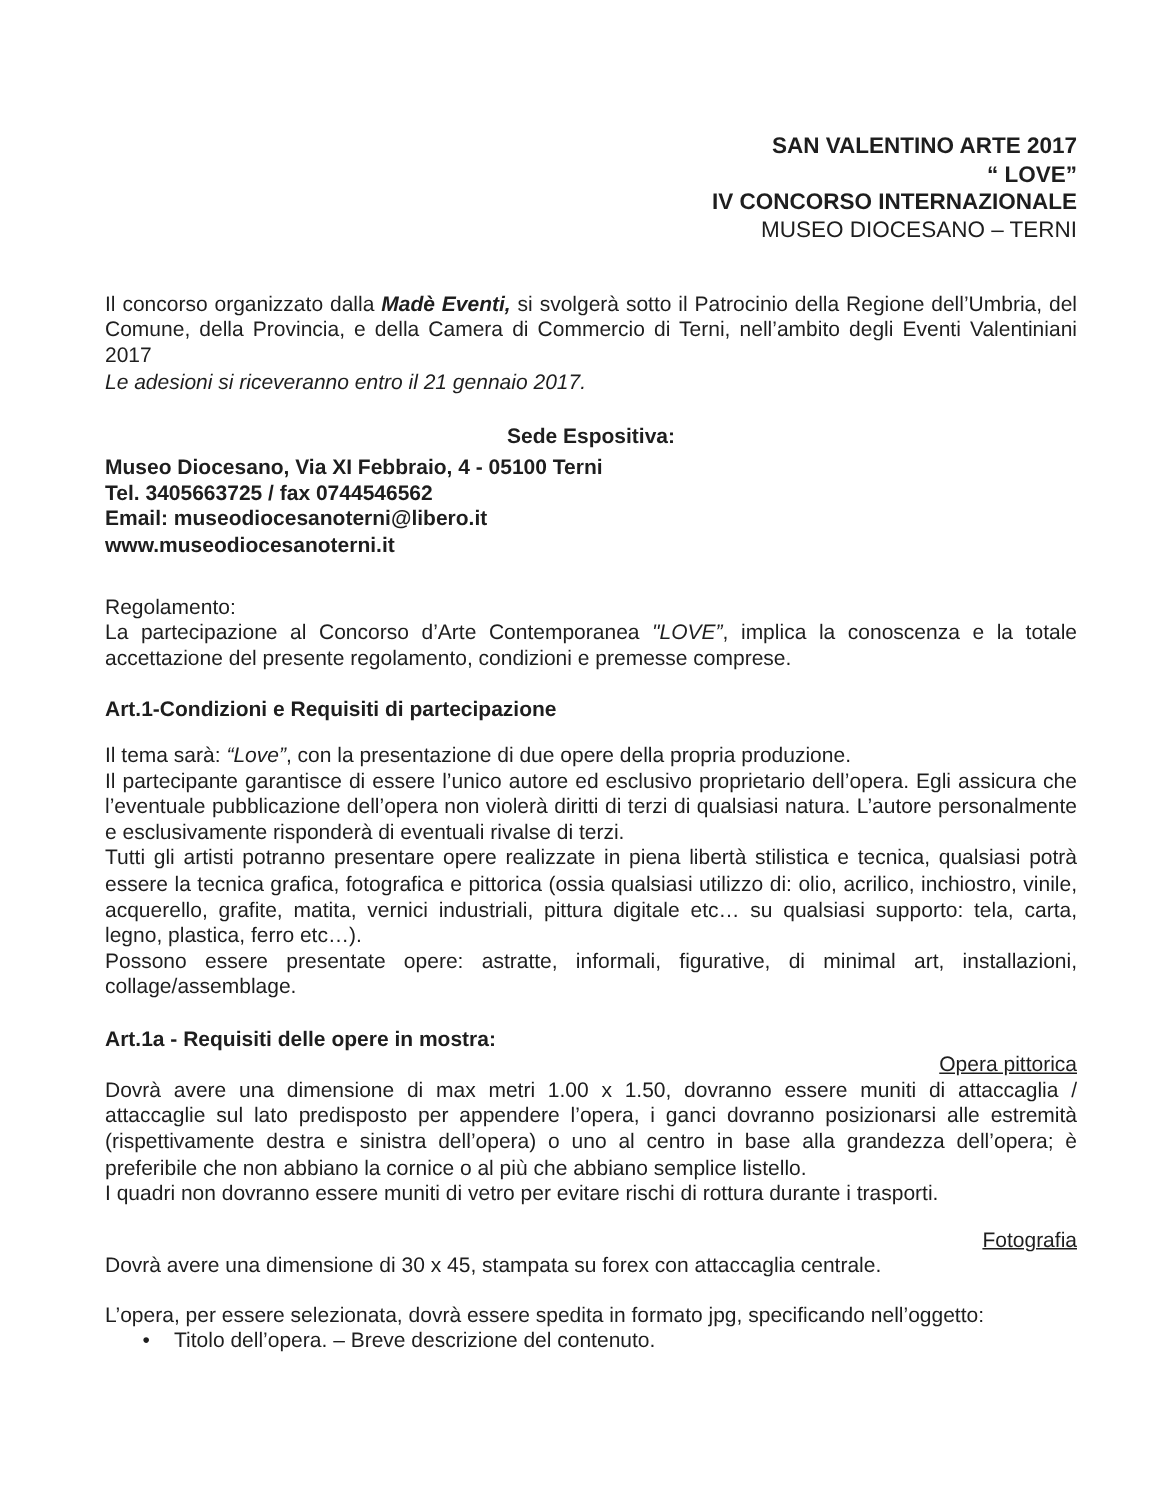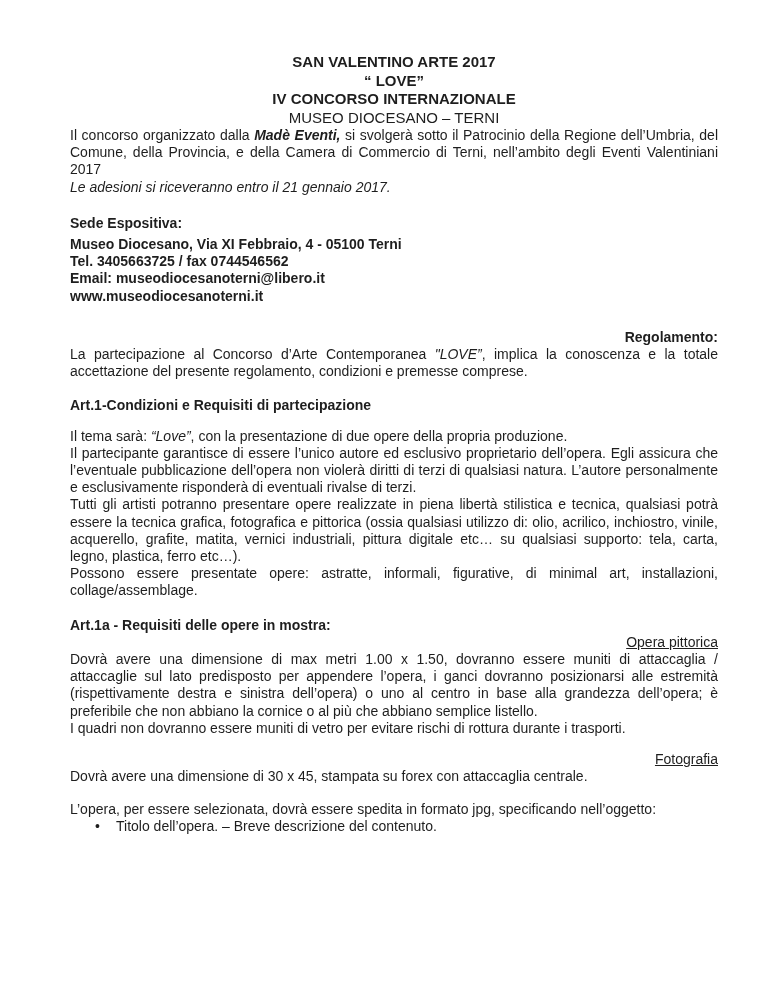--- a/index.html
+++ b/index.html
@@ -14,34 +14,35 @@
     box-sizing: border-box;
     background: #ffffff;
     color: #1e1e1e;
     font-family: "Liberation Sans", "DejaVu Sans", sans-serif;
     font-size: 14px;
     line-height: 17.2px;
     padding: 53px 55px 0 70px;
     overflow: hidden;
   }
   .doc-header {
-    text-align: center;
+    text-align: right;
     font-size: 15px;
     line-height: 18.5px;
+    margin-top: 36px;
   }
   .b { font-weight: 700; }
   .bi { font-weight: 700; font-style: italic; }
   .it { font-style: italic; }
   .u { text-decoration: underline; text-align: right; }
   .jp { text-align: justify; }
-  .p-intro { }
-  .venue-heading { margin-top: 19px; font-weight: 700; }
+  .p-intro { margin-top: 31px; }
+  .venue-heading { margin-top: 19px; font-weight: 700; text-align: center; }
   .venue-block { margin-top: 4px; font-weight: 700; }
   .section-reg { margin-top: 24px; }
-  .reg-heading { font-weight: 700; text-align: right; }
+  .reg-heading { font-weight: 400; }
   .art1-heading { margin-top: 17px; font-weight: 700; }
   .art1-body { margin-top: 13px; }
   .art1a-heading { margin-top: 17px; font-weight: 700; }
   .photo-block { margin-top: 14px; }
   .submission { margin-top: 15px; }
   .bullet-row {
     display: flex;
     padding-left: 25px;
   }
   .bullet-marker {

